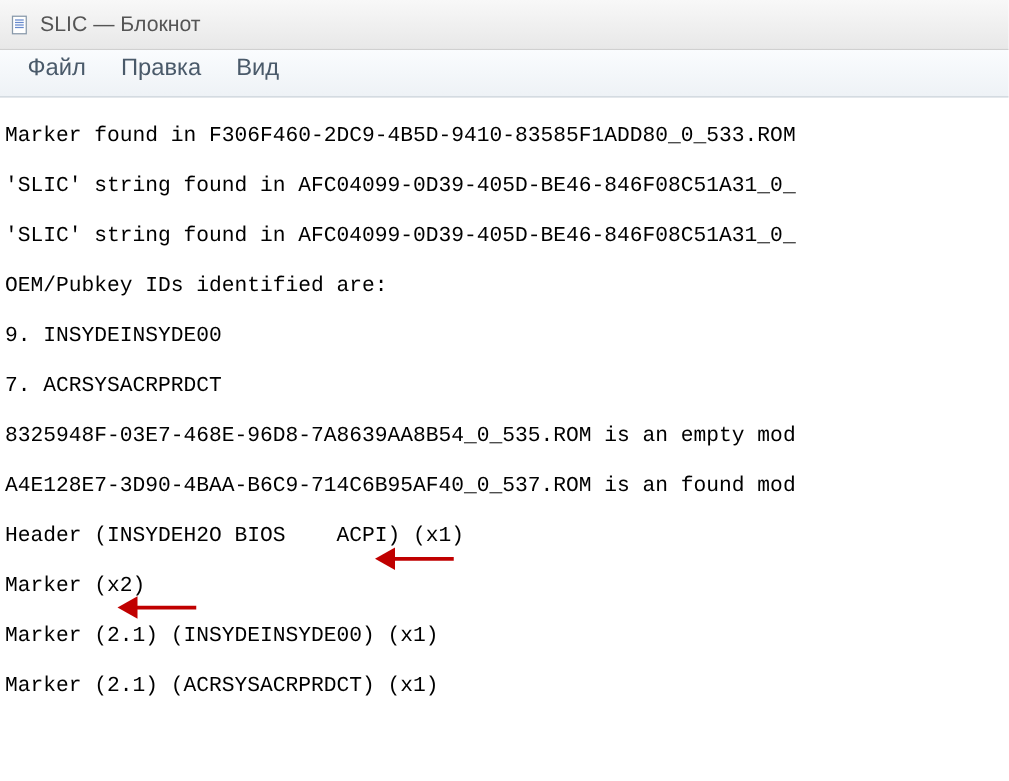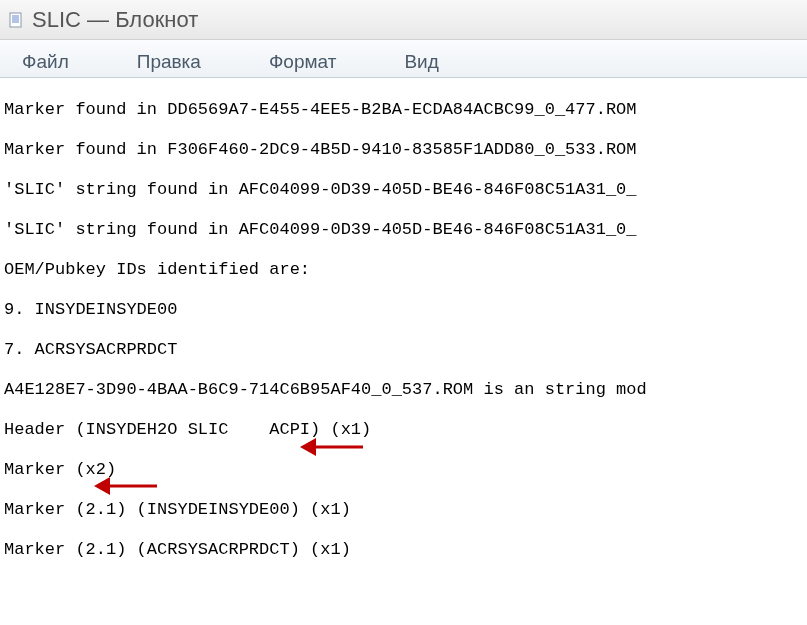--- a/index.html
+++ b/index.html
@@ -25,32 +25,31 @@
     }
     .titlebar-icon {
       width: 16px;
       height: 16px;
       margin-right: 8px;
       display: inline-flex;
       align-items: center;
       justify-content: center;
     }
     .titlebar-text {
-      font-size: 22px;
+      font-size: 17px;
       color: #555;
       font-weight: 400;
     }
     .menubar {
       height: 38px;
       background: linear-gradient(to bottom, #fafcfe, #eef2f6);
       border-bottom: 1px solid #c8d0d8;
       display: flex;
-      align-items: flex-end;
+      align-items: flex-start;
       padding: 0 8px;
-      gap: 40px;
     }
     .menu-item {
       padding: 4px 14px;
       font-size: 19px;
       color: #4a5a6a;
       cursor: default;
       border-radius: 3px;
     }
     .content {
       padding: 2px 4px;
@@ -86,34 +85,33 @@
       <line x1="4" y1="8" x2="11" y2="8" stroke="#6688cc" stroke-width="1"></line>
       <line x1="4" y1="10" x2="11" y2="10" stroke="#6688cc" stroke-width="1"></line>
     </svg>
   </span>
   <span class="titlebar-text">SLIC — Блокнот</span>
 </div>
 
 <div class="menubar">
   <div class="menu-item">Файл</div>
   <div class="menu-item">Правка</div>
-  <div class="menu-item">Формат</div>
   <div class="menu-item">Вид</div>
 </div>
 
 <div class="content">
-<span class="content-line">Marker found in DD6569A7-E455-4EE5-B2BA-ECDA84ACBC99_0_477.ROM</span>
 <span class="content-line">Marker found in F306F460-2DC9-4B5D-9410-83585F1ADD80_0_533.ROM</span>
 <span class="content-line">'SLIC' string found in AFC04099-0D39-405D-BE46-846F08C51A31_0_</span>
 <span class="content-line">'SLIC' string found in AFC04099-0D39-405D-BE46-846F08C51A31_0_</span>
 <span class="content-line">OEM/Pubkey IDs identified are:</span>
 <span class="content-line">9. INSYDEINSYDE00</span>
 <span class="content-line">7. ACRSYSACRPRDCT</span>
-<span class="content-line">A4E128E7-3D90-4BAA-B6C9-714C6B95AF40_0_537.ROM is an string mod</span>
-<span class="content-line">Header (INSYDEH2O SLIC    ACPI) (x1)</span>
+<span class="content-line">8325948F-03E7-468E-96D8-7A8639AA8B54_0_535.ROM is an empty mod</span>
+<span class="content-line">A4E128E7-3D90-4BAA-B6C9-714C6B95AF40_0_537.ROM is an found mod</span>
+<span class="content-line">Header (INSYDEH2O BIOS    ACPI) (x1)</span>
 <span class="content-line">Marker (x2)</span>
 <span class="content-line">Marker (2.1) (INSYDEINSYDE00) (x1)</span>
 <span class="content-line">Marker (2.1) (ACRSYSACRPRDCT) (x1)</span>
 
 
 
 <span class="content-line"></span>
 
 
 

